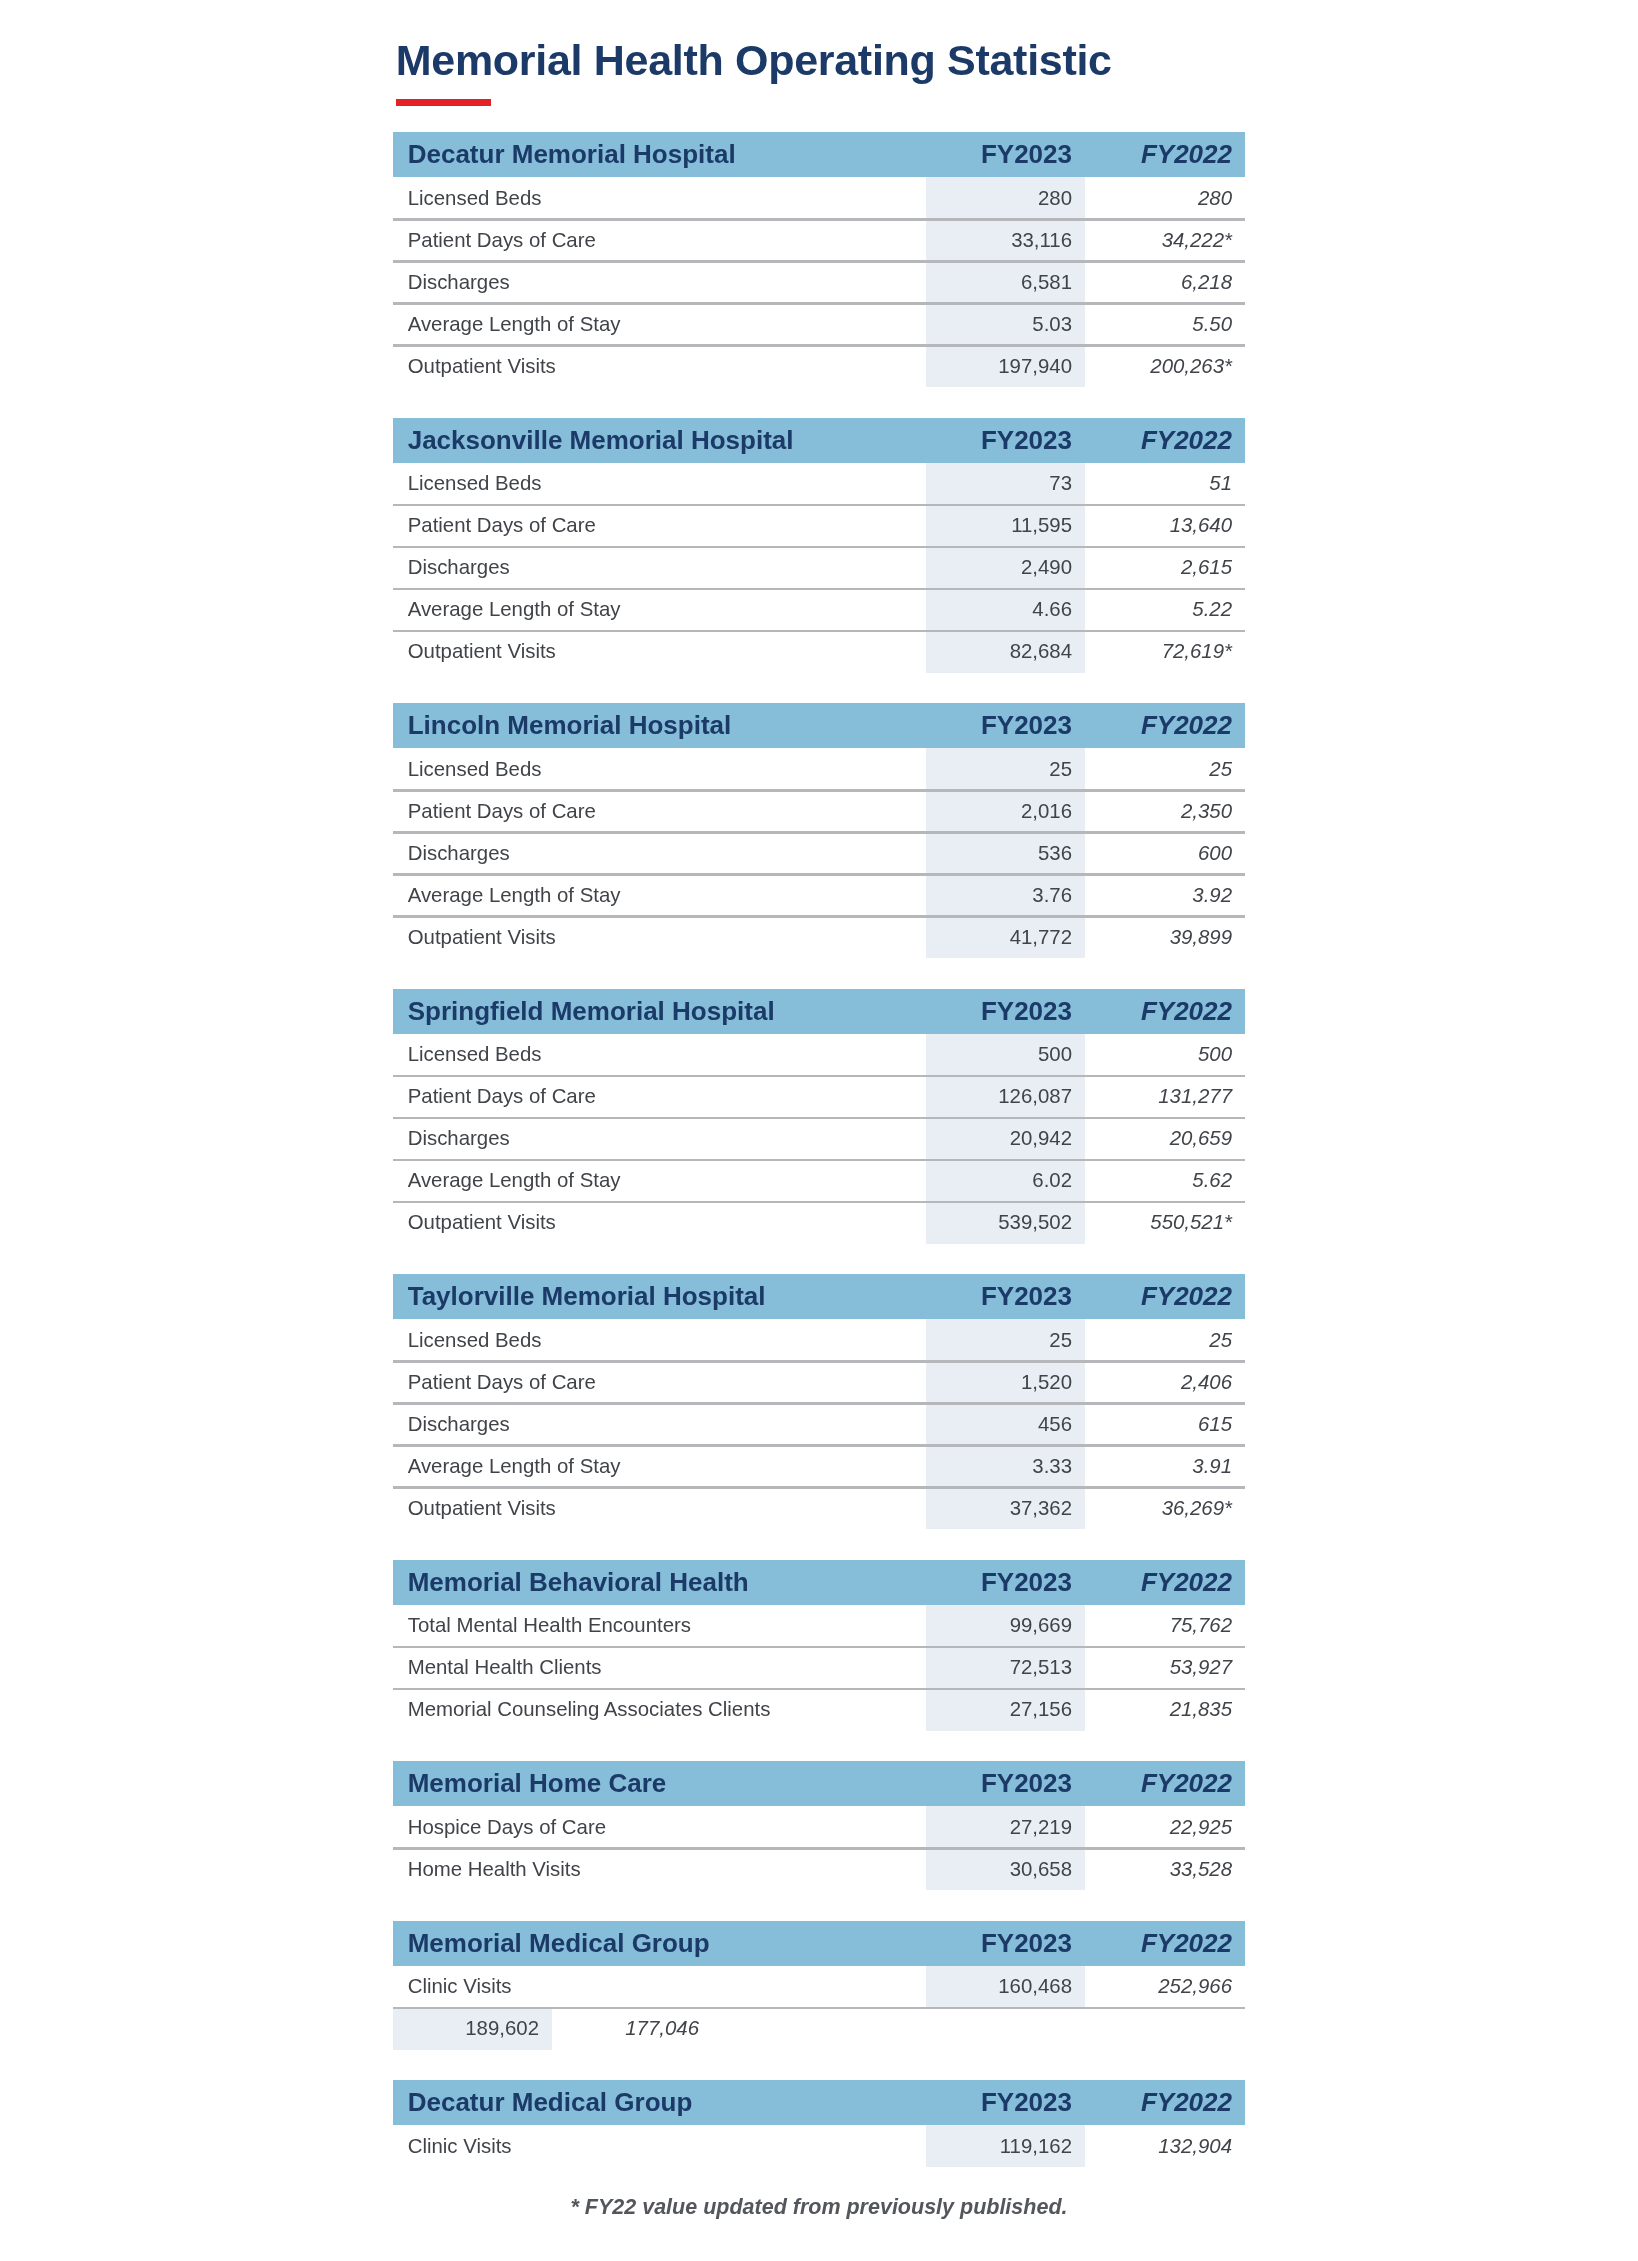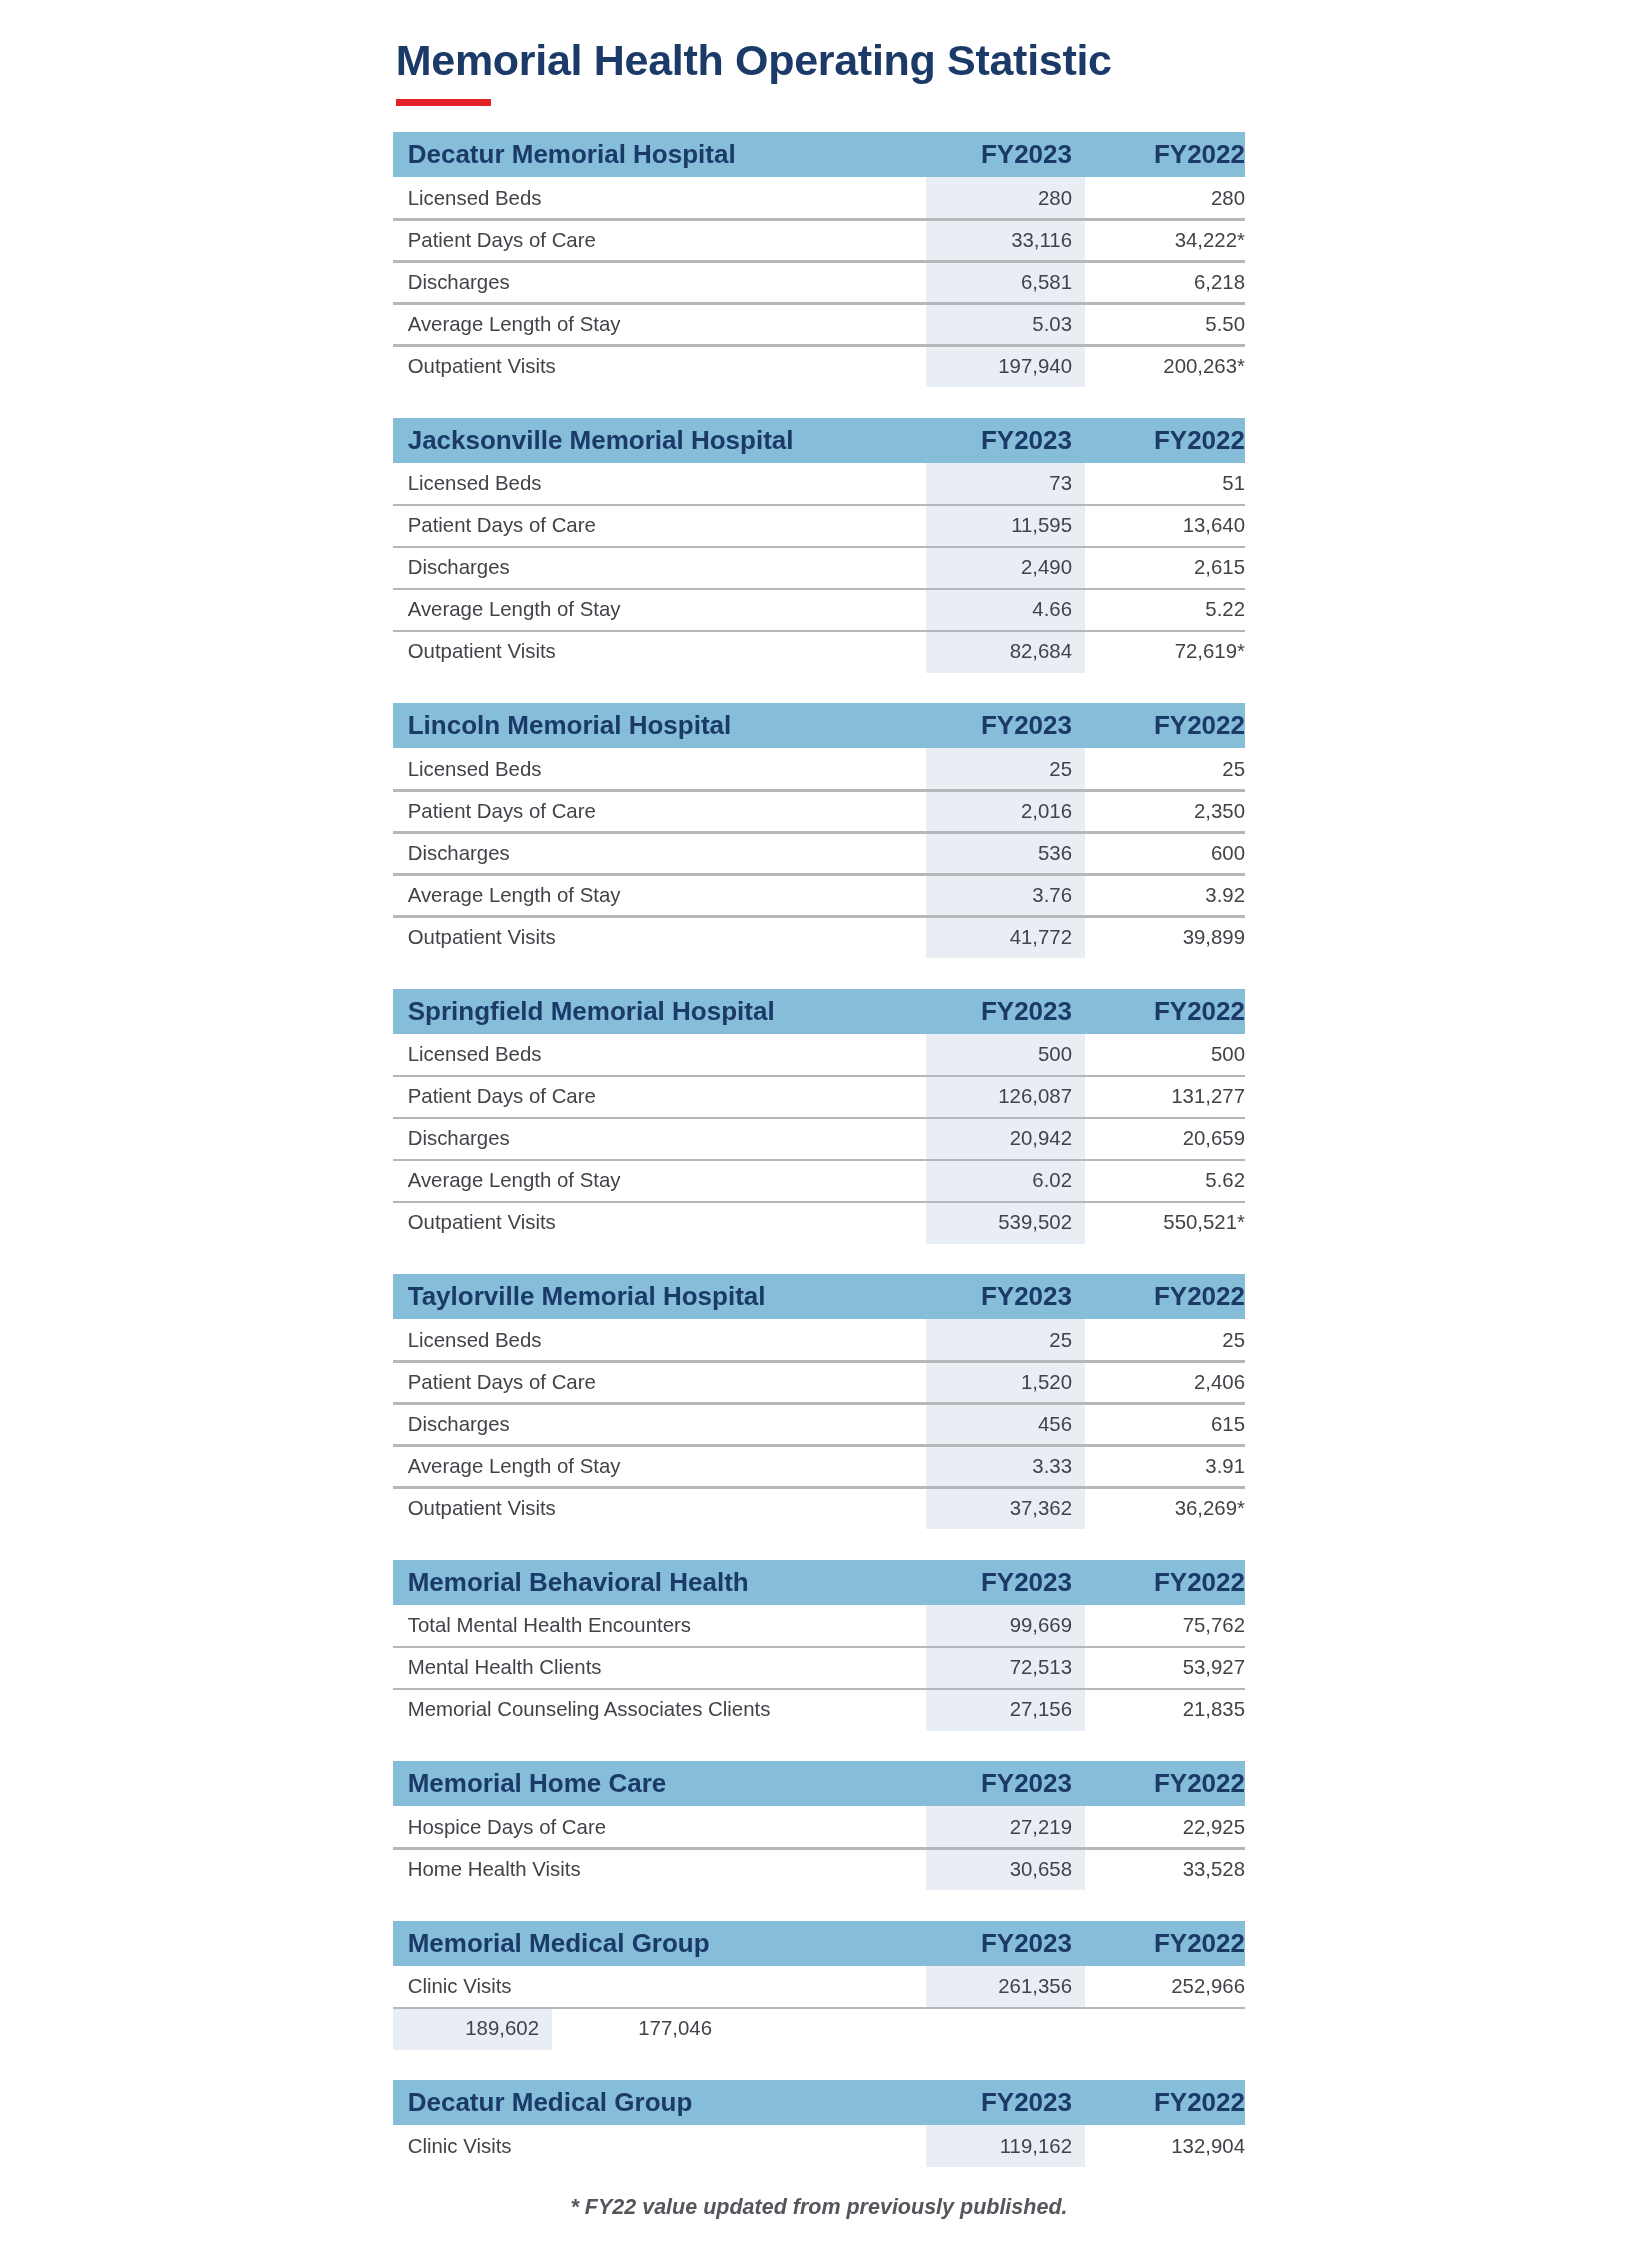--- a/index.html
+++ b/index.html
@@ -30,21 +30,21 @@
     width:95px;height:7.3px;
     margin:13.6px 0 0 2.8px;
     background:var(--accent-red);
   }
   .tables{margin-top:26.6px;}
   .stat-table + .stat-table{margin-top:30.5px;}
   .t-head{display:flex;height:45px;background:var(--header-bg);}
   .cell{display:flex;align-items:center;box-sizing:border-box;}
   .cell.label{flex:1;padding-left:14.7px;justify-content:flex-start;}
   .cell.v1{width:159px;justify-content:flex-end;padding-right:13px;}
-  .cell.v2{width:160px;justify-content:flex-end;}
+  .cell.v2{width:160px;justify-content:flex-end;padding-right:13px;font-style:italic;}
   .t-head .cell{font-size:26px;font-weight:700;color:var(--navy);}
   .t-row{display:flex;height:42px;position:relative;}
   .t-row .cell{font-size:20.4px;color:var(--row-text);}
   .t-row .v1{background:var(--col-shade);}
   .t-row + .t-row::before{
     content:"";
     position:absolute;left:0;right:0;top:-1.1px;height:2.3px;
     background:var(--divider);
   }
   .footnote{
@@ -307,21 +307,21 @@
 
   <section class="stat-table">
     <header class="t-head">
       <div class="cell label t-title">Memorial Medical Group</div>
       <div class="cell v1 t-col">FY2023</div>
       <div class="cell v2 t-col">FY2022</div>
     </header>
     <div class="t-body">
   <div class="t-row">
     <div class="cell label r-label">Clinic Visits</div>
-    <div class="cell v1 r-v1">261,356</div>
+    <div class="cell v1 r-v1">160,468</div>
     <div class="cell v2 r-v2">252,966</div>
   </div>
 
   <div class="t-row">
     <div class="cell v1 r-v1">189,602</div>
     <div class="cell v2 r-v2">177,046</div>
   </div>
 </div>
   </section>
 

